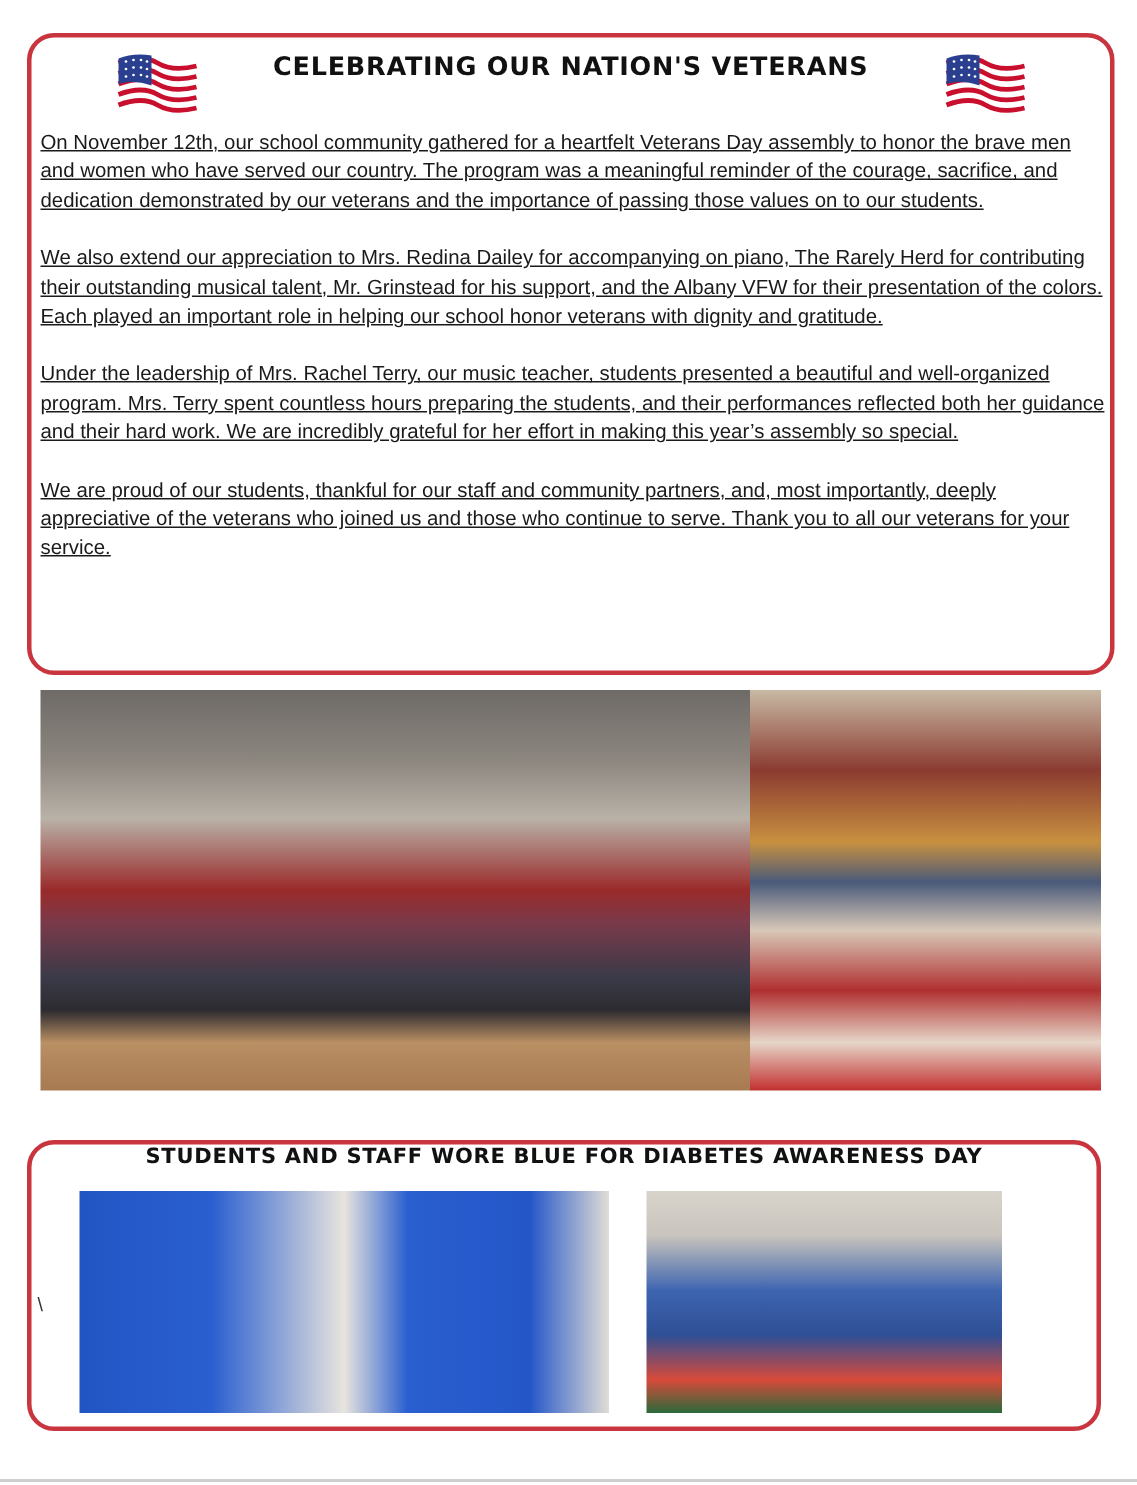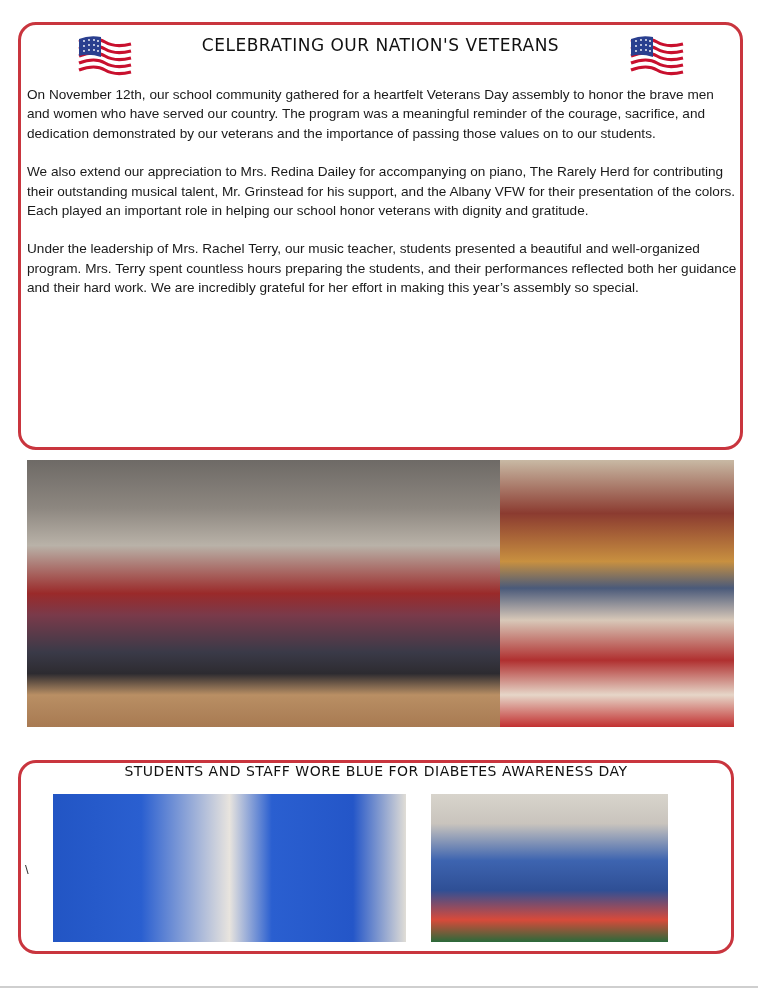--- a/index.html
+++ b/index.html
@@ -1,27 +1,27 @@
 <!DOCTYPE html>
 <html><head>
 <meta charset="utf-8">
 <style>
   html,body{margin:0;padding:0;background:#fff;}
   body{width:758px;height:990px;position:relative;overflow:hidden;font-family:"Liberation Sans",sans-serif;color:#1a1a1a;}
   .box{position:absolute;border:3px solid #c9353e;border-radius:18px;background:#fff;box-sizing:border-box;}
   .box1{left:18px;top:22px;width:725px;height:428px;}
   .box2{left:18px;top:760px;width:716px;height:194px;}
-  .title{position:absolute;left:0;right:0;text-align:center;font-family:"DejaVu Sans",sans-serif;font-weight:normal;letter-spacing:0.5px;color:#111;}
+  .title{position:absolute;left:0;right:0;text-align:center;font-family:"DejaVu Sans",sans-serif;font-weight:bold;letter-spacing:0.5px;color:#111;}
   .title1{top:10px;font-size:17px;}
   .title2{top:0;font-size:14px;}
   .flag{position:absolute;width:58px;height:46px;}
   .flagL{left:54px;top:8px;}
   .flagR{left:606px;top:8px;}
   .body{position:absolute;left:6px;top:60px;width:710px;font-size:13.6px;line-height:19.4px;}
-  .body p{margin:0 0 19px 0;}
+  .body p{margin:0 0 19px 0;text-decoration:underline;}
   .photo{position:absolute;overflow:hidden;}
   .ph1{left:27px;top:460px;width:473px;height:267px;background:linear-gradient(180deg,#6e6a66 0%,#8d8780 18%,#b9b2a8 32%,#9a2a2a 50%,#7a3a4a 58%,#3a3a48 72%,#2d2b30 80%,#b98f64 88%,#a87a52 100%);}
   .ph2{left:500px;top:460px;width:234px;height:267px;background:linear-gradient(180deg,#c8b9a4 0%,#8b3b30 20%,#c89040 38%,#4a5a7a 48%,#d8c8b8 60%,#b03030 75%,#e6d6c8 88%,#c23030 100%);}
   .ph3{left:53px;top:794px;width:353px;height:148px;background:linear-gradient(90deg,#2255c4 0%,#2a5fd0 25%,#e8e4de 50%,#2a5fd0 62%,#2456c8 85%,#e0ddd6 100%);}
   .ph4{left:431px;top:794px;width:237px;height:148px;background:linear-gradient(180deg,#d8d4cc 0%,#c9c4bd 20%,#3d64b0 45%,#2f4f95 65%,#d84a3a 85%,#2a6a3a 100%);}
   .bslash{position:absolute;left:25px;top:862px;font-size:13px;color:#333;}
   .bottomline{position:absolute;left:0;top:986px;width:758px;height:2px;background:#cfcfcf;}
 </style>
 </head>
 <body>
@@ -79,20 +79,21 @@
           <circle cx="14" cy="17" r="0.9"></circle>
           <circle cx="19" cy="17" r="0.9"></circle>
           <circle cx="23" cy="18" r="0.9"></circle>
         </g>
     </g>
   </svg>
   <div class="body">
     <p>On November 12th, our school community gathered for a heartfelt Veterans Day assembly to honor the brave men and women who have served our country. The program was a meaningful reminder of the courage, sacrifice, and dedication demonstrated by our veterans and the importance of passing those values on to our students.</p>
     <p>We also extend our appreciation to Mrs. Redina Dailey for accompanying on piano, The Rarely Herd for contributing their outstanding musical talent, Mr. Grinstead for his support, and the Albany VFW for their presentation of the colors. Each played an important role in helping our school honor veterans with dignity and gratitude.</p>
     <p>Under the leadership of Mrs. Rachel Terry, our music teacher, students presented a beautiful and well-organized program. Mrs. Terry spent countless hours preparing the students, and their performances reflected both her guidance and their hard work. We are incredibly grateful for her effort in making this year’s assembly so special.</p>
+    <p>We are proud of our students, thankful for our staff and community partners, and, most importantly, deeply appreciative of the veterans who joined us and those who continue to serve. Thank you to all our veterans for your service.</p>
   </div>
 </div>
 
 <div class="photo ph1"></div>
 <div class="photo ph2"></div>
 
 <div class="box box2">
   <div class="title title2">STUDENTS AND STAFF WORE BLUE FOR DIABETES AWARENESS DAY</div>
 </div>
 <div class="bslash">\</div>

